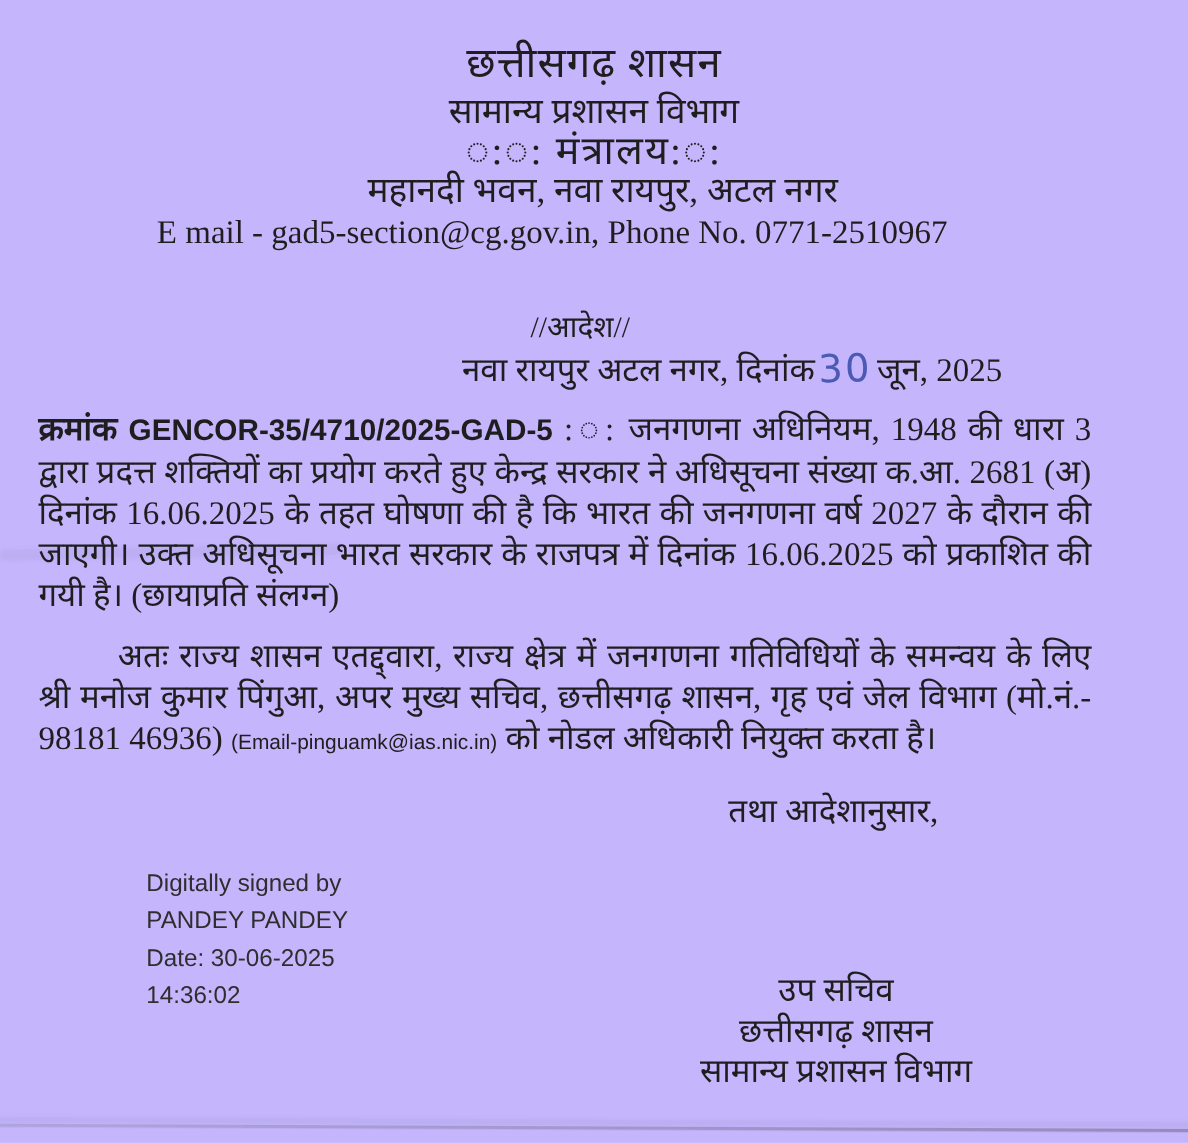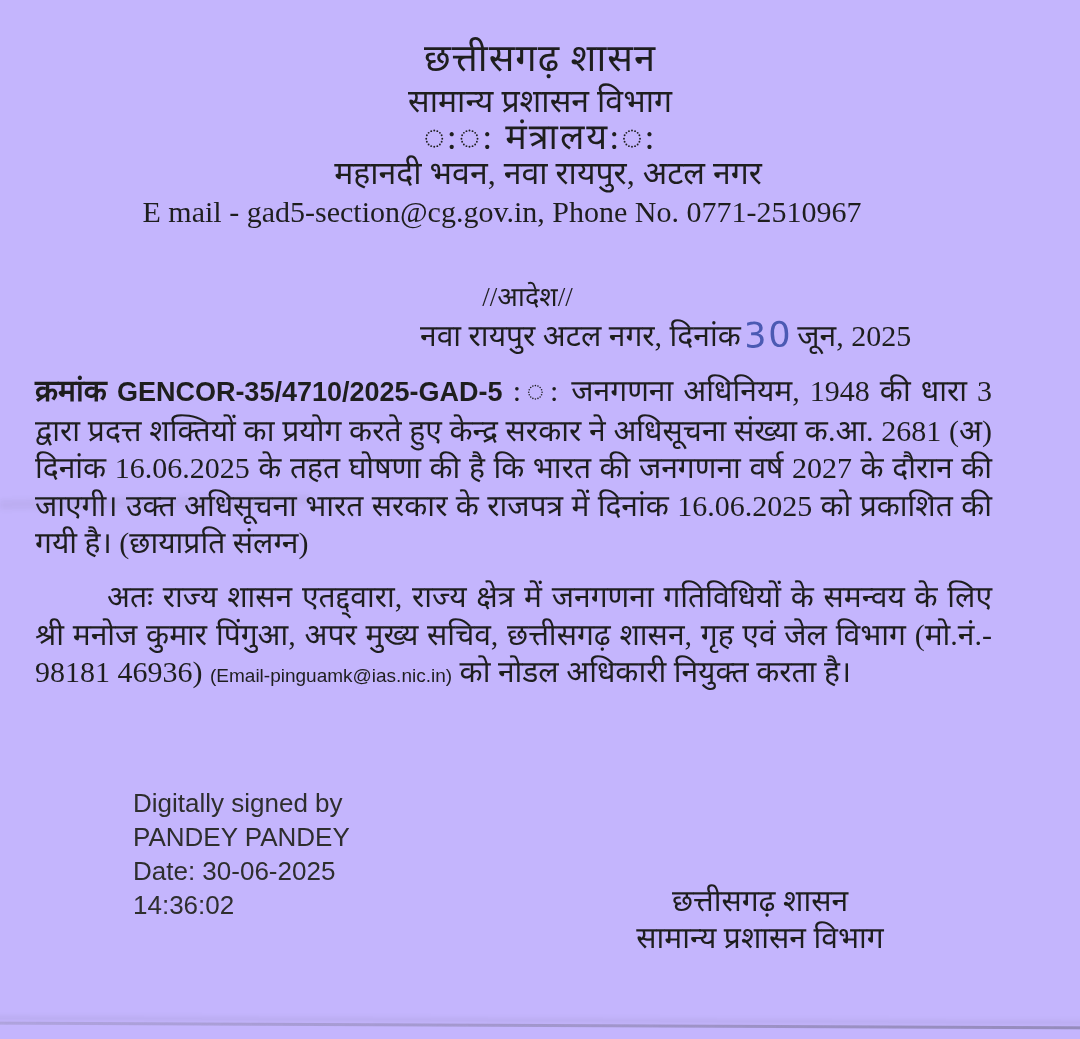--- a/index.html
+++ b/index.html
@@ -126,21 +126,21 @@
     text-align: center;
     font-size: 30px;
     line-height: 40px;
   }
 
   .digital-signature {
     position: absolute;
     left: 133px;
     top: 786px;
     font-family: "Liberation Sans", sans-serif;
-    font-size: 26px;
+    font-size: 22px;
     line-height: 34px;
     color: #2e2e2e;
     text-align: left;
   }
 
   .signatory {
     position: absolute;
     left: 580px;
     top: 882px;
     width: 360px;
@@ -177,30 +177,32 @@
     <span>जनगणना अधिनियम, 1948 की धारा 3 द्वारा प्रदत्त शक्तियों का प्रयोग करते हुए केन्द्र सरकार ने अधिसूचना संख्या क.आ. 2681 (अ) दिनांक 16.06.2025 के तहत घोषणा की है कि भारत की जनगणना वर्ष 2027 के दौरान की जाएगी। उक्त अधिसूचना भारत सरकार के राजपत्र में दिनांक 16.06.2025 को प्रकाशित की गयी है। (छायाप्रति संलग्न)</span>
   </div>
 
   <div class="para para2">
     <span>अतः राज्य शासन एतद्द्वारा, राज्य क्षेत्र में जनगणना गतिविधियों के समन्वय के लिए श्री मनोज कुमार पिंगुआ, अपर मुख्य सचिव, छत्तीसगढ़ शासन, गृह एवं जेल विभाग (मो.नं.- 98181 46936)</span>
     <span class="email-inline">(Email-pinguamk@ias.nic.in)</span>
     <span>को नोडल अधिकारी नियुक्त करता है।</span>
   </div>
 
   <div class="by-order">
+    <div>तथा आदेशानुसार,</div>
   </div>
 
   <div class="digital-signature">
     <div>Digitally signed by</div>
     <div>PANDEY PANDEY</div>
     <div>Date: 30-06-2025</div>
     <div>14:36:02</div>
   </div>
 
   <div class="signatory">
+    <div>उप सचिव</div>
     <div>छत्तीसगढ़ शासन</div>
     <div>सामान्य प्रशासन विभाग</div>
   </div>
 
   <div class="smudge"></div>
   <div class="bottom-scan-line-soft"></div>
   <div class="bottom-scan-line"></div>
 
 </div>
 

